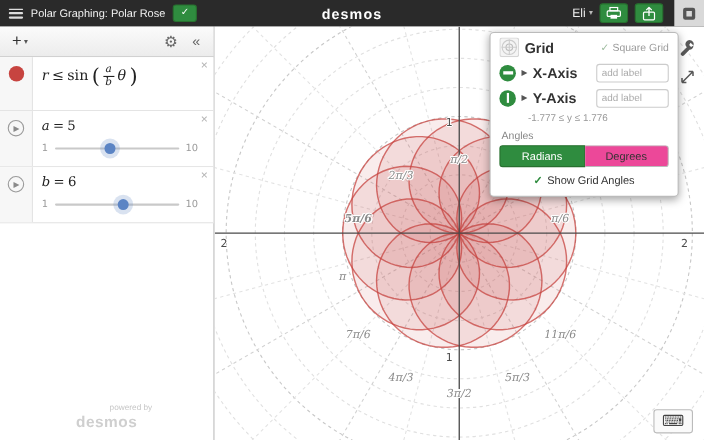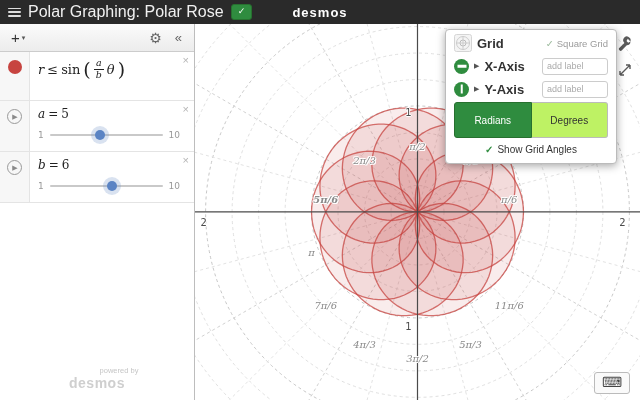--- a/index.html
+++ b/index.html
@@ -4,21 +4,21 @@
 <style>
   html,body{margin:0;padding:0;}
   body{width:640px;height:400px;position:relative;overflow:hidden;background:#fff;
        font-family:"Liberation Sans",sans-serif;-webkit-font-smoothing:antialiased;}
 
   
   .header{position:absolute;left:0;top:0;width:640px;height:24px;background:#2a2a2a;
           display:flex;align-items:center;color:#eee;z-index:30;}
   .ham{width:13px;height:9px;margin:0 7px 0 8px;display:flex;flex-direction:column;justify-content:space-between;cursor:pointer;}
   .ham div{height:1.5px;background:#ddd;border-radius:1px;}
-  .hdr-title{font-size:16px;color:#f0f0f0;white-space:nowrap;}
+  .hdr-title{font-size:10px;color:#f0f0f0;white-space:nowrap;}
   .save-pill{margin-left:7px;background:#2f8c3f;border:1px solid #27702f;border-radius:3px;
              color:#fff;font-size:9px;line-height:12px;padding:0 6px;height:14px;cursor:pointer;}
   .logo{position:absolute;left:50%;transform:translateX(-50%);font-size:13px;font-weight:bold;
         letter-spacing:1px;color:#fff;}
   .hdr-right{margin-left:auto;display:flex;align-items:center;gap:6px;height:24px;}
   .user{font-size:11px;color:#eee;cursor:pointer;display:flex;align-items:center;gap:3px;}
   .user .caret{font-size:7px;color:#bbb;}
   .hdr-btn{width:24px;height:16px;background:#2f8c3f;border:1px solid #27702f;border-radius:3px;
            display:flex;align-items:center;justify-content:center;cursor:pointer;}
   .corner-module{width:27px;height:24px;background:#d9d9d9;display:flex;align-items:center;justify-content:center;margin-left:4px;cursor:pointer;}
@@ -90,41 +90,63 @@
   .axis-icon{width:15px;height:15px;border-radius:50%;background:#2f8c3f;position:relative;flex:none;cursor:pointer;}
   .axis-icon .bar{position:absolute;background:#fff;left:50%;top:50%;}
   .axis-icon .bar.h{width:9px;height:2.5px;transform:translate(-50%,-50%);}
   .axis-icon .bar.v{width:2.5px;height:9px;transform:translate(-50%,-50%);}
   .disclosure{font-size:7px;color:#555;cursor:pointer;}
   .axis-label-input{margin-left:auto;width:56px;height:15px;border:1px solid #ccc;border-radius:3px;
                     font-size:9px;padding:0 4px;color:#333;font-family:"Liberation Sans",sans-serif;}
   .axis-label-input::placeholder{color:#aaa;}
   .pop-range{font-size:9px;color:#999;margin:0 10px 2px 34px;}
   .seg{display:flex;margin:3px 8px 0 8px;}
-  .seg-btn{flex:1;height:36px;font-size:10px;border:1px solid #27702f;cursor:pointer;
+  .seg-btn{flex:1;height:20px;font-size:10px;border:1px solid #27702f;cursor:pointer;
            font-family:"Liberation Sans",sans-serif;}
   .seg-btn.active{background:#2f8c3f;color:#fff;border-radius:3px 0 0 3px;}
-  .seg-btn.inactive{background:#bef264;color:#333;border:1px solid #bbb;border-left:none;border-radius:0 3px 3px 0;}
+  .seg-btn.inactive{background:#ec4899;color:#333;border:1px solid #bbb;border-left:none;border-radius:0 3px 3px 0;}
   .pop-check{display:flex;align-items:center;justify-content:center;gap:4px;margin-top:6px;
              font-size:10px;color:#333;cursor:pointer;}
   .pop-check .chk{color:#2f8c3f;font-style:normal;font-weight:bold;}
   .grid-icon{width:18px;height:18px;flex:none;cursor:pointer;}
 </style>
 </head>
 <body>
 
 <div class="header">
   <div class="ham">
       <div></div>
       <div></div>
       <div></div>
     </div>
   <div class="hdr-title">Polar Graphing: Polar Rose</div>
   <div class="save-pill">✓</div>
   <div class="logo">desmos</div>
+  <div class="hdr-right">
+    <div class="user">
+      <span>Eli</span>
+      <span class="caret">▾</span>
+    </div>
+    <div class="hdr-btn">
+      <svg width="14" height="12" viewBox="0 0 14 12">
+        <rect x="3.5" y="0.8" width="7" height="3" fill="none" stroke="#fff" stroke-width="1.1"></rect>
+        <rect x="1" y="3.8" width="12" height="5" rx="1" fill="none" stroke="#fff" stroke-width="1.1"></rect>
+        <rect x="4" y="7.5" width="6" height="3.5" fill="#fff"></rect>
+      </svg>
+    </div>
+    <div class="hdr-btn">
+      <svg width="14" height="13" viewBox="0 0 14 13">
+        <rect x="2" y="5" width="10" height="7" rx="1" fill="none" stroke="#fff" stroke-width="1.1"></rect>
+        <path d="M7 8.5V1.2 M4.5 3.2 L7 0.7 L9.5 3.2" fill="none" stroke="#fff" stroke-width="1.2"></path>
+      </svg>
+    </div>
+    <div class="corner-module">
+      <div class="corner-glyph"></div>
+    </div>
+  </div>
 </div>
 
 <div class="panel">
   <div class="exp-toolbar">
     <div class="add-btn">
       <span class="plus">+</span>
       <span class="caret">▾</span>
     </div>
     <div class="tb-spacer"></div>
     <div class="tb-icon">⚙</div>
@@ -287,20 +309,22 @@
       <input class="axis-label-input" placeholder="add label" style="">
     </div>
     <div class="pop-row">
       <span class="axis-icon">
           <span class="bar v"></span>
         </span>
       <span class="disclosure">▶</span>
       <span class="pop-label">Y-Axis</span>
       <input class="axis-label-input" placeholder="add label" style="">
     </div>
+    <div class="pop-range">-1.777 ≤ y ≤ 1.776</div>
+    <div class="pop-section">Angles</div>
     <div class="seg">
       <button class="seg-btn active">Radians</button>
       <button class="seg-btn inactive">Degrees</button>
     </div>
     <div class="pop-check">
       <i class="chk">✓</i>
       <span>Show Grid Angles</span>
     </div>
   </div>
 

